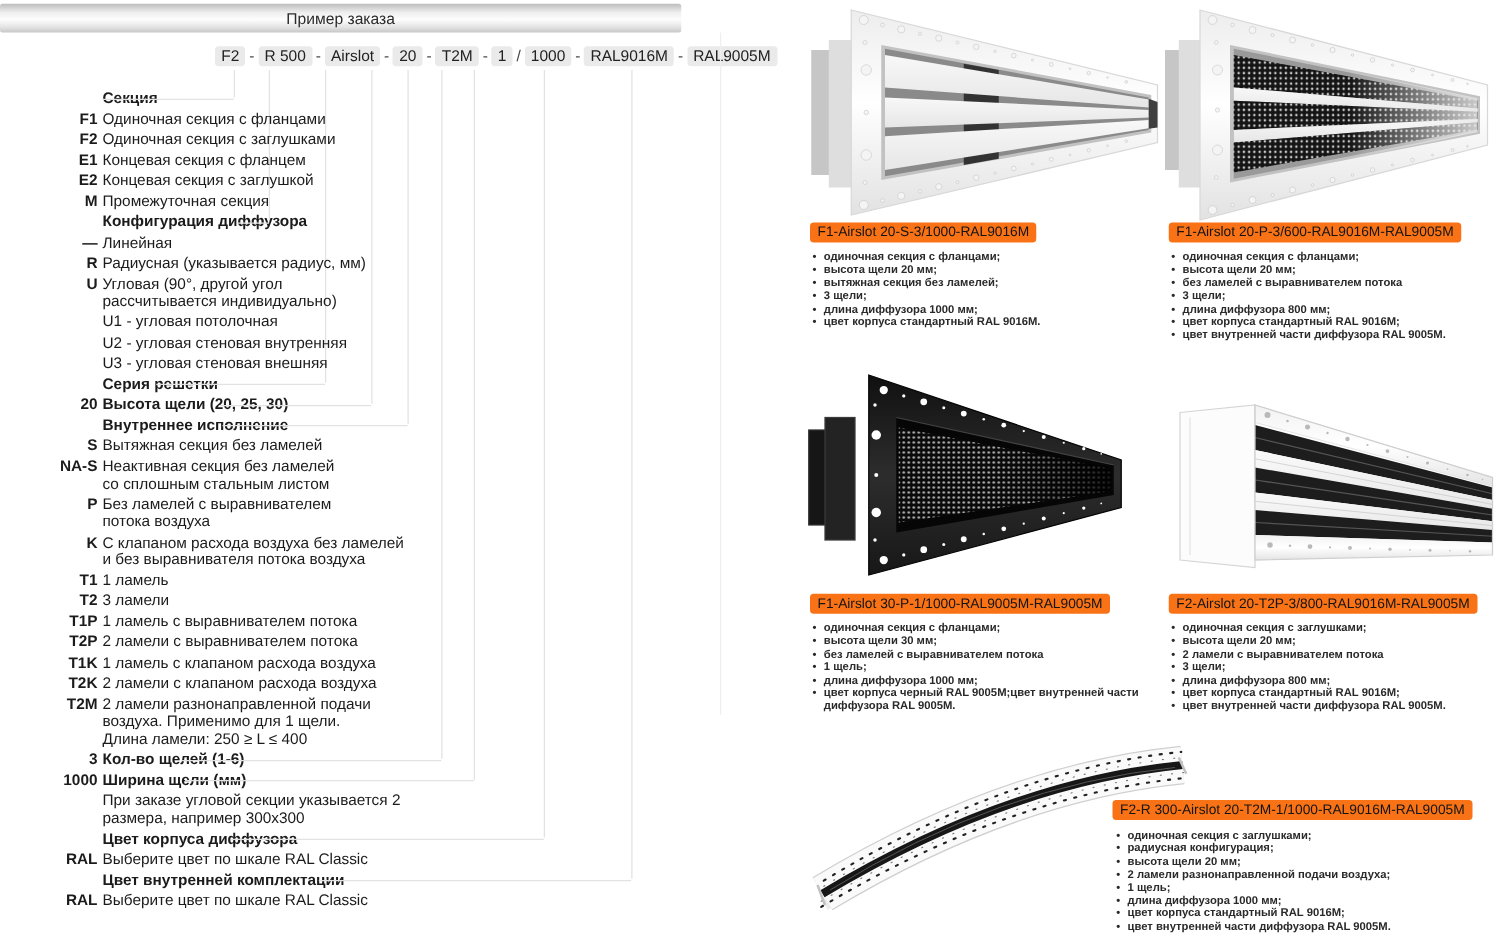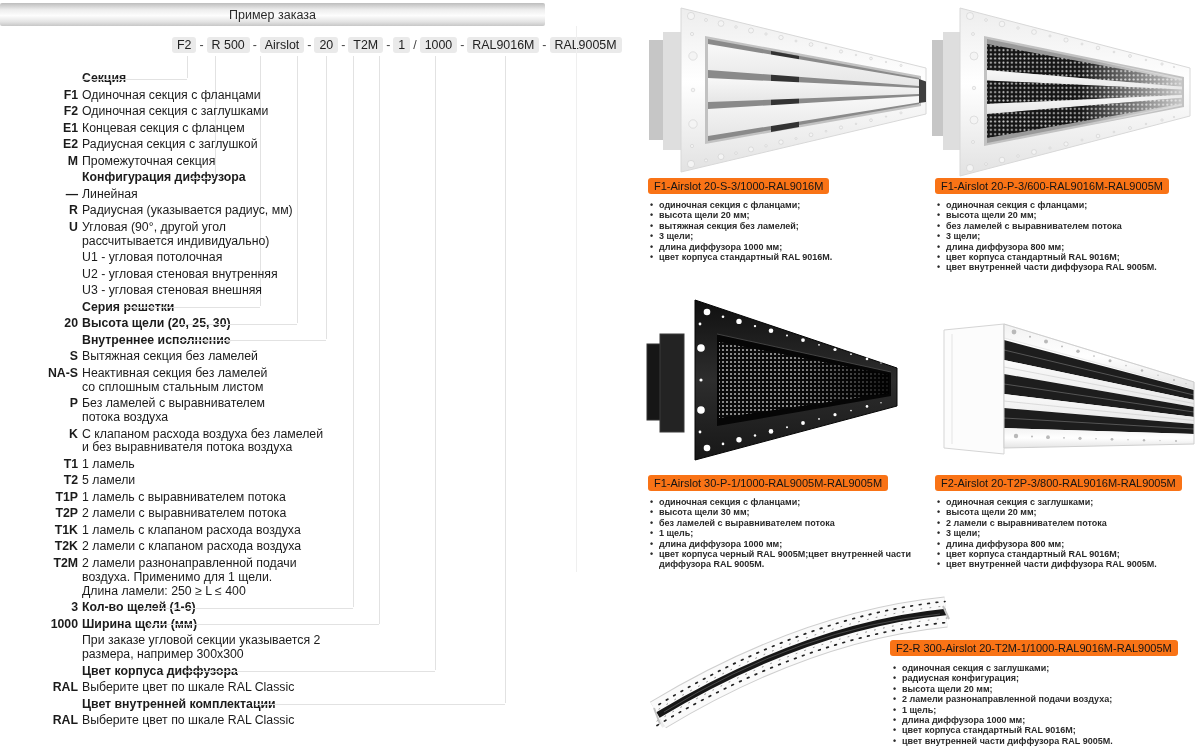--- a/index.html
+++ b/index.html
@@ -68,42 +68,42 @@
   <i class="vl" style="left:379px;height:568px"></i>
   <i class="vl" style="left:435px;height:614px"></i>
   <i class="vl" style="left:505px;height:647px"></i>
   <i class="divider"></i>
 
   <div class="legend">
     <div class="lrow hdr"><span class="lkey"></span><span class="llabel">Секция</span><i class="hl" style="left:82px;width:105px"></i></div>
     <div class="lrow"><span class="lkey">F1</span><span class="llabel">Одиночная секция с фланцами</span></div>
     <div class="lrow"><span class="lkey">F2</span><span class="llabel">Одиночная секция с заглушками</span></div>
     <div class="lrow"><span class="lkey">E1</span><span class="llabel">Концевая секция с фланцем</span></div>
-    <div class="lrow"><span class="lkey">E2</span><span class="llabel">Радиусная секция с заглушкой</span></div>
+    <div class="lrow"><span class="lkey">E2</span><span class="llabel">Концевая секция с заглушкой</span></div>
     <div class="lrow"><span class="lkey">M</span><span class="llabel">Промежуточная секция</span></div>
     <div class="lrow hdr"><span class="lkey"></span><span class="llabel">Конфигурация диффузора</span><i class="hl" style="left:190px;width:25px"></i></div>
     <div class="lrow"><span class="lkey">—</span><span class="llabel">Линейная</span></div>
     <div class="lrow"><span class="lkey">R</span><span class="llabel">Радиусная (указывается радиус, мм)</span></div>
     <div class="lrow"><span class="lkey">U</span><span class="llabel">Угловая (90°, другой угол
 рассчитывается индивидуально)</span></div>
     <div class="lrow"><span class="lkey"></span><span class="llabel">U1 - угловая потолочная</span></div>
     <div class="lrow"><span class="lkey"></span><span class="llabel">U2 - угловая стеновая внутренняя</span></div>
     <div class="lrow"><span class="lkey"></span><span class="llabel">U3 - угловая стеновая внешняя</span></div>
     <div class="lrow hdr"><span class="lkey"></span><span class="llabel">Серия решетки</span><i class="hl" style="left:125px;width:135px"></i></div>
     <div class="lrow hdr"><span class="lkey">20</span><span class="llabel">Высота щели (20, 25, 30)</span><i class="hl" style="left:175px;width:122px"></i></div>
     <div class="lrow hdr"><span class="lkey"></span><span class="llabel">Внутреннее исполнение</span><i class="hl" style="left:178px;width:148px"></i></div>
     <div class="lrow"><span class="lkey">S</span><span class="llabel">Вытяжная секция без ламелей</span></div>
     <div class="lrow"><span class="lkey">NA-S</span><span class="llabel">Неактивная секция без ламелей
 со сплошным стальным листом</span></div>
     <div class="lrow"><span class="lkey">P</span><span class="llabel">Без ламелей с выравнивателем
 потока воздуха</span></div>
     <div class="lrow"><span class="lkey">K</span><span class="llabel">С клапаном расхода воздуха без ламелей
 и без выравнивателя потока воздуха</span></div>
     <div class="lrow"><span class="lkey">T1</span><span class="llabel">1 ламель</span></div>
-    <div class="lrow"><span class="lkey">T2</span><span class="llabel">5 ламели</span></div>
+    <div class="lrow"><span class="lkey">T2</span><span class="llabel">3 ламели</span></div>
     <div class="lrow"><span class="lkey">T1P</span><span class="llabel">1 ламель с выравнивателем потока</span></div>
     <div class="lrow"><span class="lkey">T2P</span><span class="llabel">2 ламели с выравнивателем потока</span></div>
     <div class="lrow"><span class="lkey">T1K</span><span class="llabel">1 ламель с клапаном расхода воздуха</span></div>
     <div class="lrow"><span class="lkey">T2K</span><span class="llabel">2 ламели с клапаном расхода воздуха</span></div>
     <div class="lrow"><span class="lkey">T2M</span><span class="llabel">2 ламели разнонаправленной подачи
 воздуха. Применимо для 1 щели.
 Длина ламели: 250 ≥ L ≤ 400</span></div>
     <div class="lrow hdr"><span class="lkey">3</span><span class="llabel">Кол-во щелей (1-6)</span><i class="hl" style="left:145px;width:208px"></i></div>
     <div class="lrow hdr"><span class="lkey">1000</span><span class="llabel">Ширина щели (мм)</span><i class="hl" style="left:148px;width:231px"></i></div>
     <div class="lrow"><span class="lkey"></span><span class="llabel">При заказе угловой секции указывается 2

